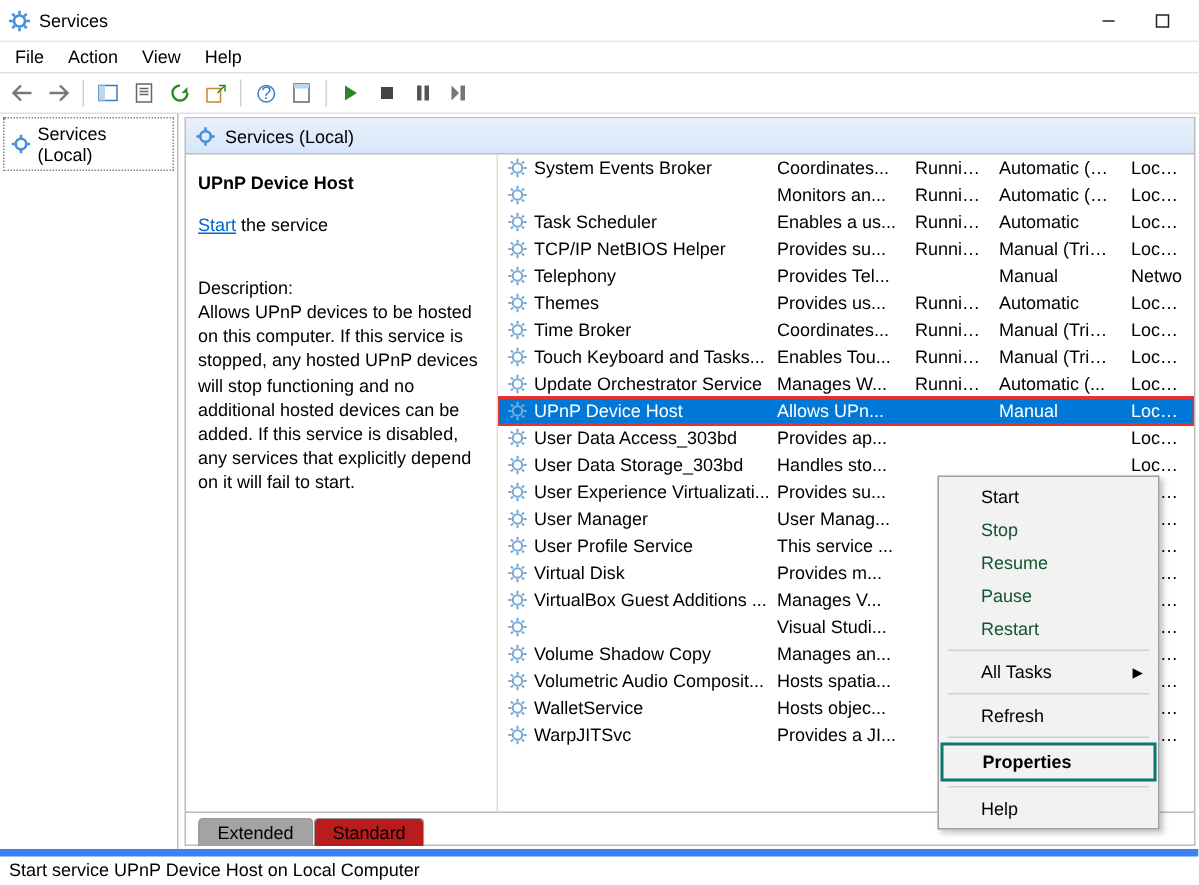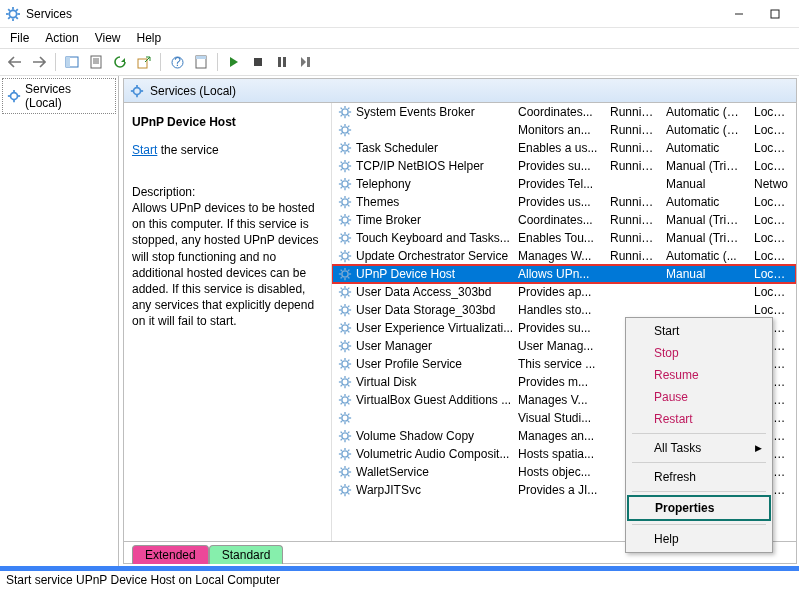--- a/index.html
+++ b/index.html
@@ -52,30 +52,30 @@
 .row .c-name  { width: 180px; display: flex; align-items: center; gap: 4px; }
 .row .c-desc  { width: 92px; }
 .row .c-status{ width: 56px; }
 .row .c-stype { width: 88px; }
 .row .c-logon { width: 48px; }
 .row.selected { background: #0078d7; color: #fff; }
 .row.hlbox { outline: 2px solid #e5322e; outline-offset: -1px; }
 
 
 .tabs { height: 22px; display: flex; align-items: flex-end; padding-left: 8px; gap: -1px; border-top: 1px solid #bdbdbd; }
-.tab { padding: 2px 12px; border: 1px solid #999; border-bottom: none; border-top-left-radius: 4px; border-top-right-radius: 4px; background: #86efac; position: relative; top: 1px; }
-.tab.inactive { background: #ec4899; }
+.tab { padding: 2px 12px; border: 1px solid #999; border-bottom: none; border-top-left-radius: 4px; border-top-right-radius: 4px; background: #b91c1c; position: relative; top: 1px; }
+.tab.inactive { background: #a3a3a3; }
 
 
 .statusbar { height: 22px; border-top: 5px solid #3b82f6; display: flex; align-items: center; padding: 0 6px; }
 
 
 .ctxmenu { position: absolute; left: 625px; top: 317px; width: 148px; background: #f2f2f2; border: 1px solid #a0a0a0; box-shadow: 2px 2px 4px rgba(0,0,0,.25); padding: 2px; z-index: 10; }
 .ctxmenu .mitem { height: 22px; display: flex; align-items: center; padding: 0 14px 0 26px; position: relative; }
-.ctxmenu .mitem.disabled { color: #be185d; }
+.ctxmenu .mitem.disabled { color: #14532d; }
 .ctxmenu .mitem.bold { font-weight: 700; }
 .ctxmenu .msep { height: 1px; background: #d0d0d0; margin: 3px 4px; }
 .ctxmenu .arrow { position: absolute; right: 8px; font-size: 9px; }
 .ctxmenu .hlwrap { border: 2px solid #0f766e; margin: 0 -1px; }
 
 
 .gearsvg { width: 14px; height: 14px; display: block; }
 
 </style>
 </head>

